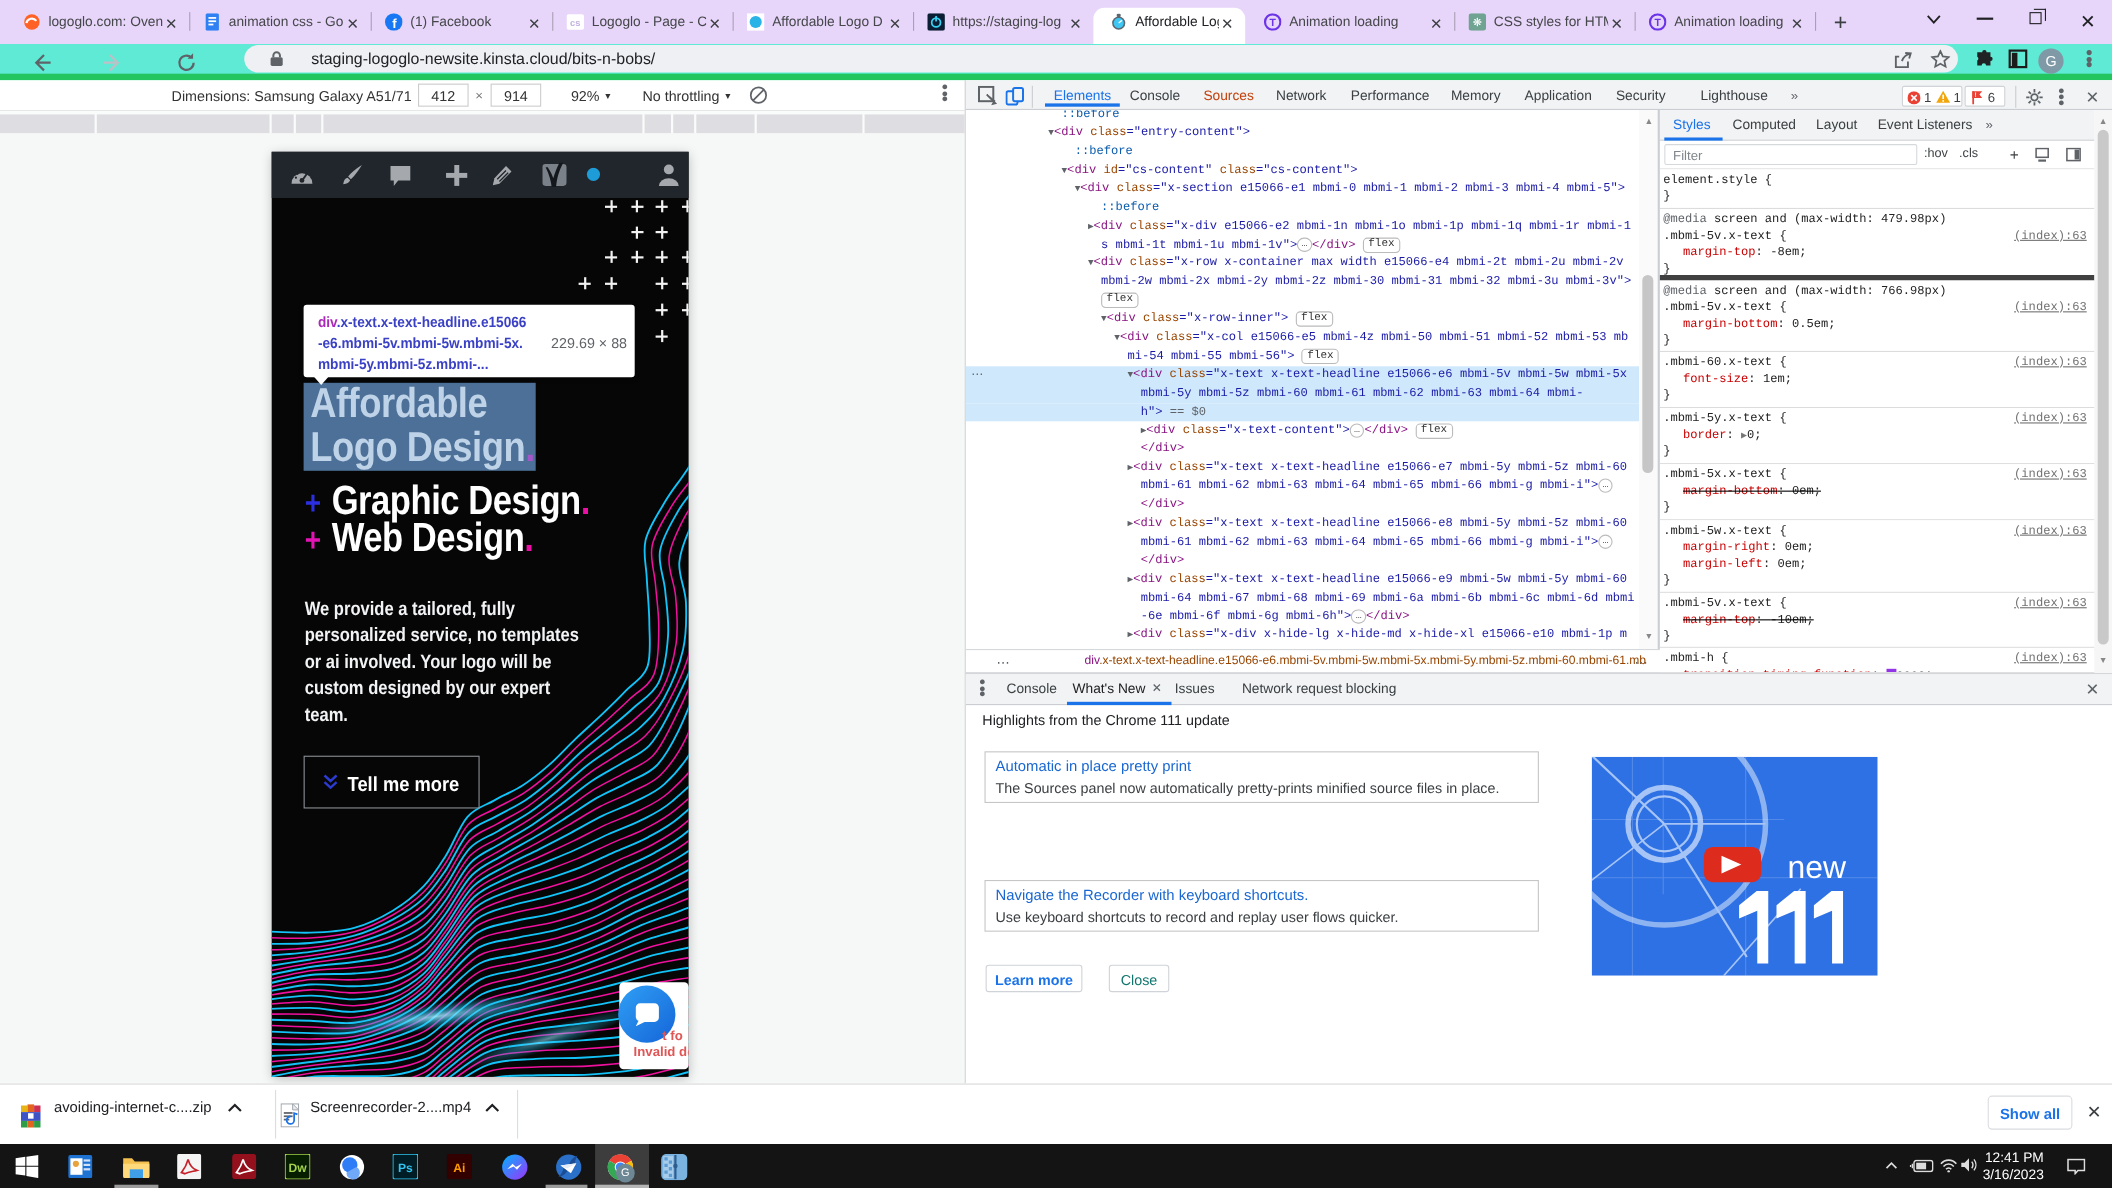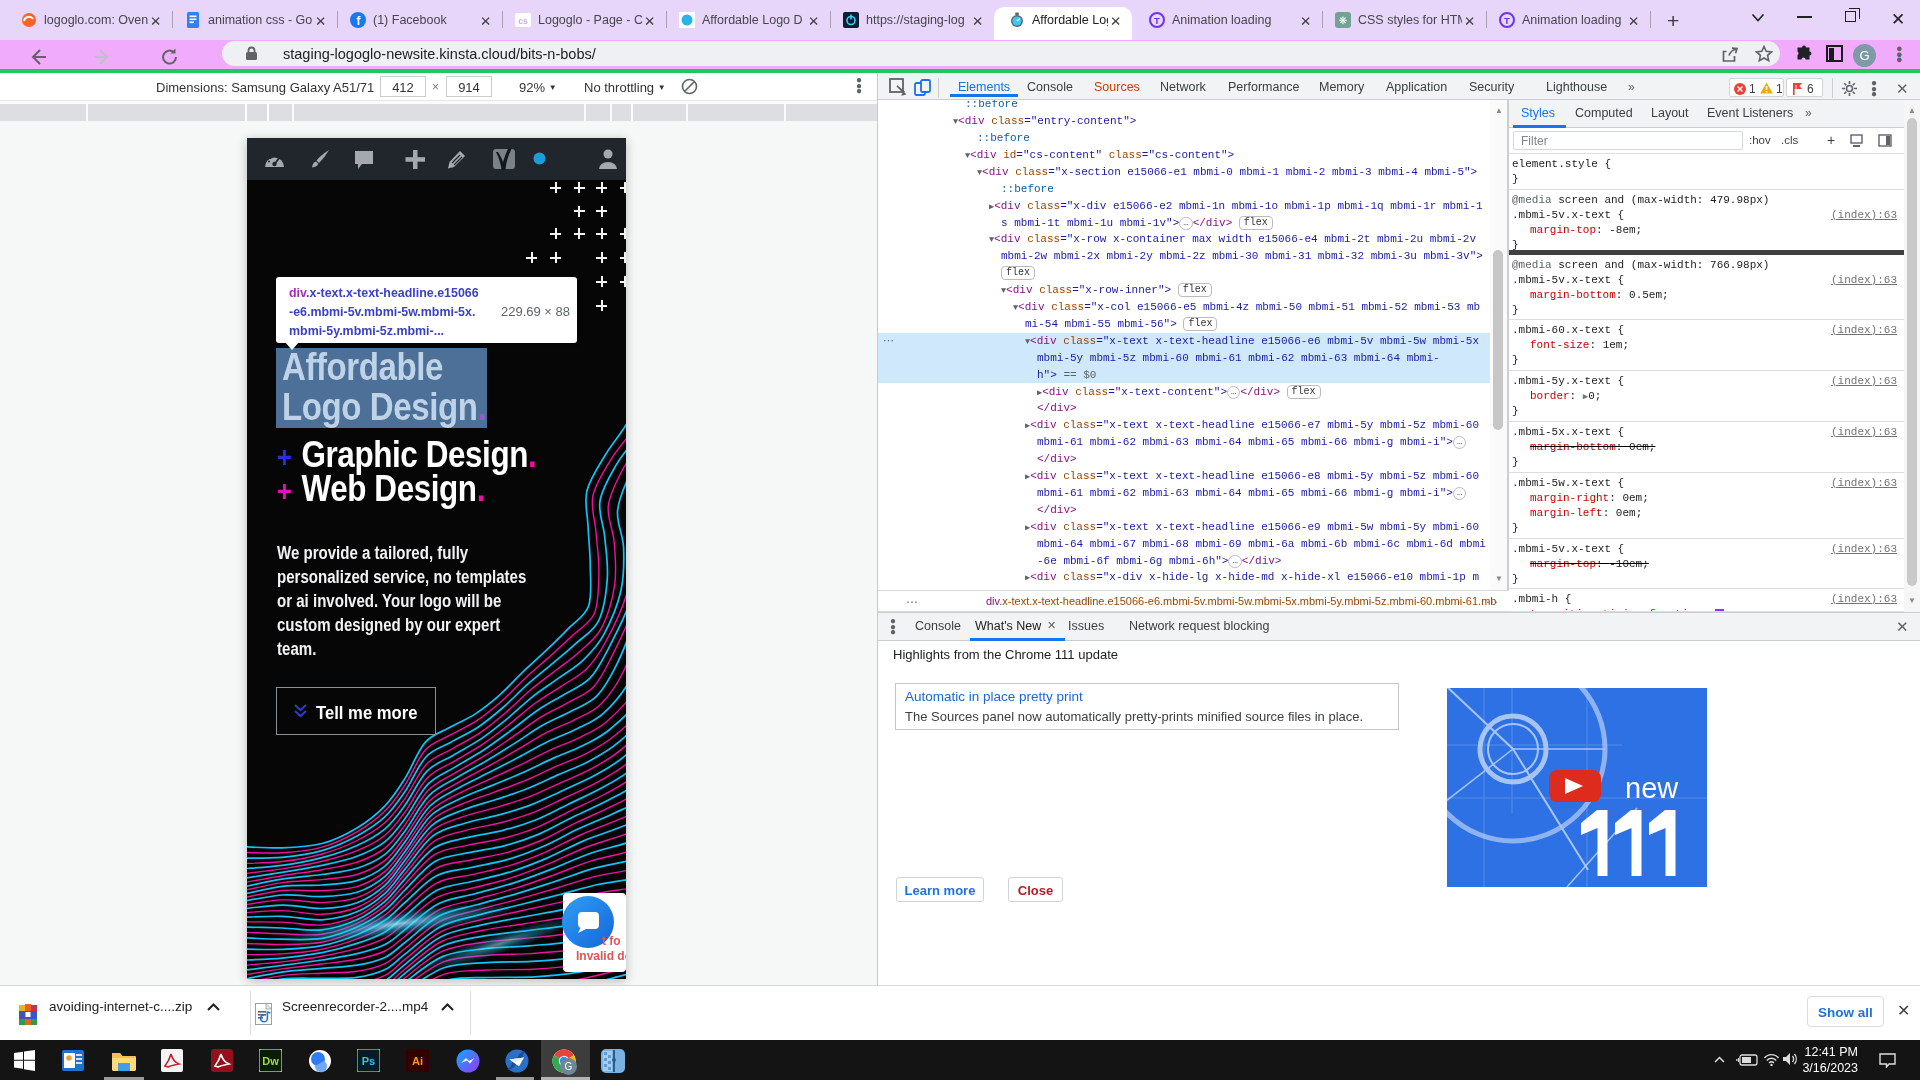--- a/index.html
+++ b/index.html
@@ -108,21 +108,21 @@
 <div class="abs" style="left:1667px;top:9px;font-size:21px;color:#3c4043">+</div>
 <svg class="abs" style="left:1751px;top:13px" width="14" height="9">
         <path d="M1.5 1.5 L7 7.5 L12.5 1.5" stroke="#202124" stroke-width="1.7" fill="none"></path>
       </svg>
 <div class="abs" style="left:1797px;top:16px;width:15px;height:1.6px;background:#202124"></div>
 <div class="abs" style="left:1845px;top:11px;width:11px;height:11px;border:1.4px solid #202124;background:#e7d5fa"></div>
 <div class="abs" style="left:1849px;top:8px;width:11px;height:11px;border:1.4px solid #202124;border-left:none;border-bottom:none"></div>
 <div class="abs" style="left:1891px;top:9px;font-size:17px;color:#202124">✕</div>
 </div>
 
-<div class="abs" style="left:0;top:40px;width:1920px;height:33px;background:#f0abfc;border-bottom:4px solid #22c55e">
+<div class="abs" style="left:0;top:40px;width:1920px;height:33px;background:#5eead4;border-bottom:6px solid #22c55e">
 <svg class="abs" style="left:28px;top:7px" width="20" height="20">
         <path d="M12 3 L5 10 L12 17 M5 10 H18" stroke="#5f6368" stroke-width="2" fill="none"></path>
       </svg>
 <svg class="abs" style="left:92px;top:7px" width="20" height="20">
         <path d="M8 3 L15 10 L8 17 M2 10 H15" stroke="#bdc1c6" stroke-width="2" fill="none"></path>
       </svg>
 <svg class="abs" style="left:160px;top:7px" width="20" height="20">
         <path d="M16 10 a6.5 6.5 0 1 1 -2 -4.6" stroke="#5f6368" stroke-width="2" fill="none"></path>
         <path d="M15.5 1.5 v5 h-5 z" fill="#5f6368"></path>
       </svg>
@@ -557,22 +557,26 @@
 <div class="abs" style="left:92px;top:25px;width:95px;height:3px;background:#1a73e8"></div>
 <div class="abs" style="left:190px;top:6px;font-size:12.5px;color:#3c4043">Issues</div>
 <div class="abs" style="left:251px;top:6px;font-size:12.5px;color:#3c4043">Network request blocking</div>
 <div class="abs" style="left:1018px;top:5px;font-size:15px;color:#5f6368">✕</div>
 </div>
 <div class="abs" style="left:15px;top:34px;font-size:13px;color:#202124">Highlights from the Chrome 111 update</div>
 <div class="abs" style="left:17px;top:70px;width:504px;height:47px;border:1px solid #c6c6c6">
 <div class="abs" style="left:9px;top:5px;font-size:13.5px;color:#1967d2">Automatic in place pretty print</div>
 <div class="abs" style="left:9px;top:25px;font-size:13px;color:#3c4043">The Sources panel now automatically pretty-prints minified source files in place.</div>
 </div>
+<div class="abs" style="left:17px;top:187px;width:504px;height:47px;border:1px solid #c6c6c6">
+<div class="abs" style="left:9px;top:5px;font-size:13.5px;color:#1967d2">Navigate the Recorder with keyboard shortcuts.</div>
+<div class="abs" style="left:9px;top:25px;font-size:13px;color:#3c4043">Use keyboard shortcuts to record and replay user flows quicker.</div>
+</div>
 <div class="abs" style="left:18px;top:264px;width:88px;height:25px;border:1px solid #d0d3d7;border-radius:3px;text-align:center"><span style="font-size:13px;color:#1a73e8;font-weight:bold;line-height:25px">Learn more</span></div>
-<div class="abs" style="left:130px;top:264px;width:55px;height:25px;border:1px solid #d0d3d7;border-radius:3px;text-align:center"><span style="font-size:13px;color:#b91c1c;font-weight:bold;line-height:25px">Close</span></div>
+<div class="abs" style="left:130px;top:264px;width:55px;height:25px;border:1px solid #d0d3d7;border-radius:3px;text-align:center"><span style="font-size:13px;color:#0f766e;font-weight:normal;line-height:25px">Close</span></div>
 
 <svg class="abs" style="left:569px;top:75px" width="260" height="199" viewBox="0 0 260 199">
 <rect width="260" height="199" fill="#2e71e4"></rect>
 <g stroke="#ffffff" opacity="0.18" stroke-width="1">
 <path d="M0 57 H175 M0 110 H260 M37 0 V199 M65 0 V125 M140 0 V199"></path>
 </g>
 <g stroke="#cfe0fb" fill="none" opacity="0.75">
 <circle cx="66" cy="61" r="92" stroke-width="5" opacity="0.8"></circle>
 <circle cx="66" cy="61" r="33" stroke-width="5"></circle>
 <circle cx="66" cy="61" r="25" stroke-width="2"></circle>

